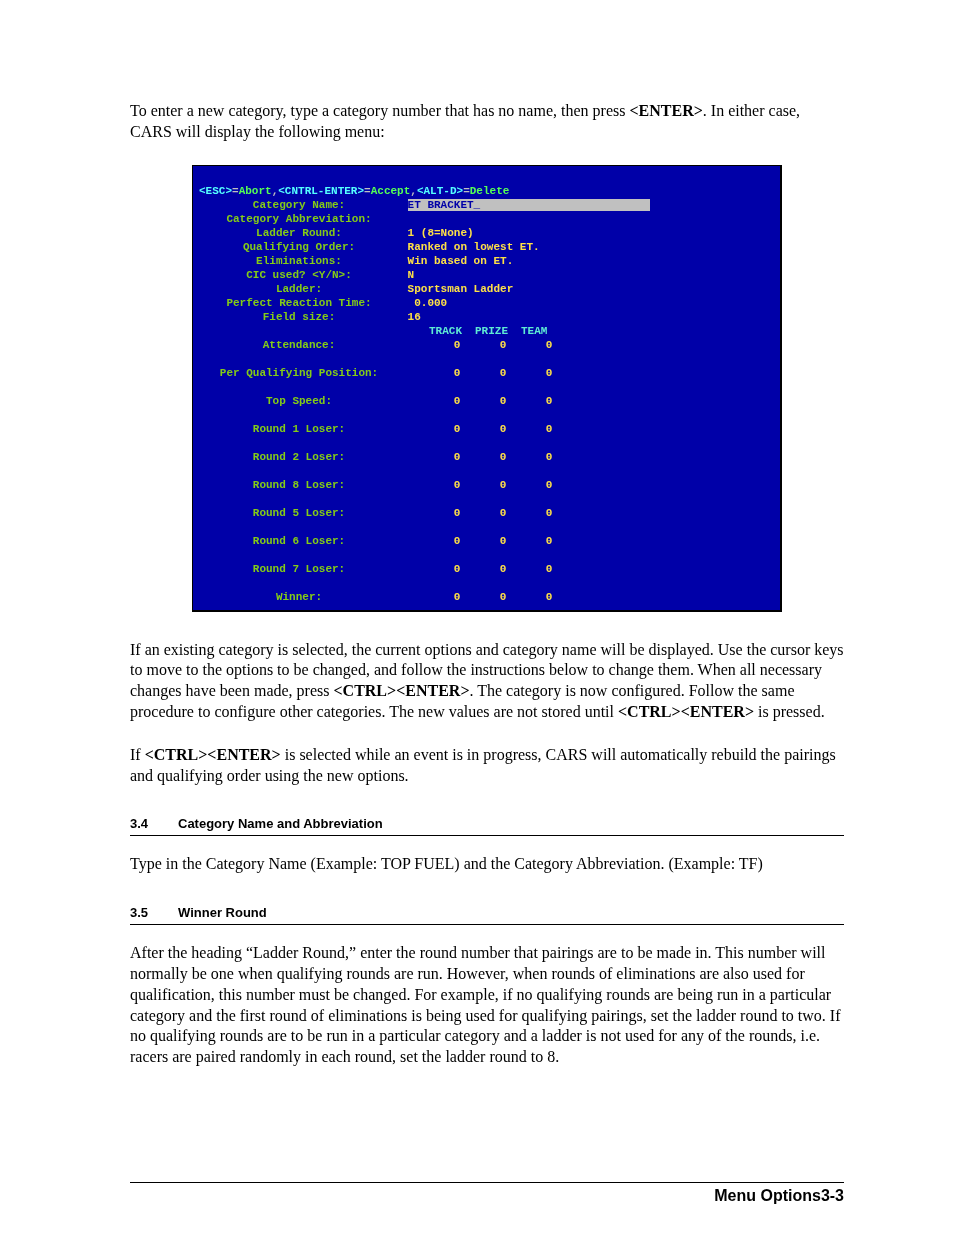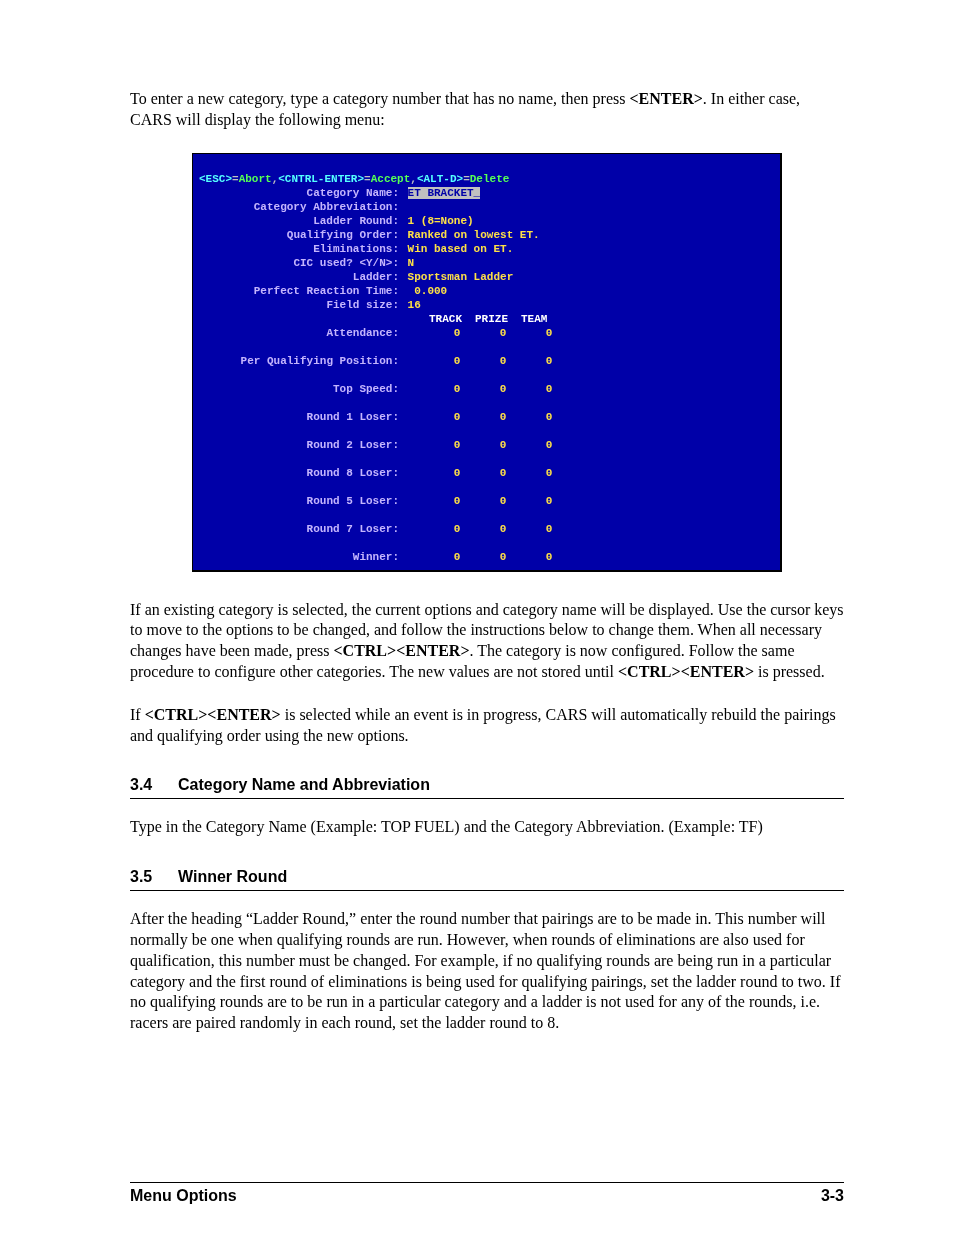--- a/index.html
+++ b/index.html
@@ -12,46 +12,46 @@
   }
   .page {
     width: 954px;
     min-height: 1235px;
     box-sizing: border-box;
     padding: 85px 110px 30px 130px;
     position: relative;
   }
   .para {
     line-height: 1.3;
-    margin: 4px 0 22px 0;
+    margin: 16px 0 22px 0;
   }
   .section-heading {
     border-bottom: 1px solid #000;
     padding-bottom: 4px;
     margin: 30px 0 18px 0;
-    font-size: 16px;
+    font-size: 13px;
     font-weight: bold;
     font-family: Helvetica, Arial, sans-serif;
   }
   .section-heading .num {
     display: inline-block;
     width: 48px;
   }
   .bold { font-weight: bold; }
   .footer {
     position: absolute;
     left: 130px;
     right: 110px;
     bottom: 30px;
     border-top: 1px solid #000;
     padding-top: 4px;
     font-family: Helvetica, Arial, sans-serif;
     font-weight: bold;
     display: flex;
-    justify-content: space-between;
+    justify-content: flex-end;
   }
 
   
   .term-wrap {
     margin: 8px auto 28px auto;
     width: 590px;
   }
   .term {
     background: #0000a8;
     color: #c0c0c0;
@@ -67,36 +67,37 @@
     border-left: 1px solid #000;
   }
   .term .tkey { color: #55ffff; }   
   .term .teq  { color: #c0c0c0; }   
   .term .tact { color: #55ff55; }   
   .term .tlbl { color: #ffff55; }   
   .term .tval { color: #fde047; }   
   .term .tinput {
     background: #c0c0c0;
     color: #0000a8;
+    padding-right: 170px;
   }
   .trow {
     display: block;
   }
   .trow .lbl {
-    color: #c4b5fd;
+    color: #84cc16;
     display: inline-block;
     width: 200px;
-    text-align: right;
+    text-align: center;
     padding-right: 2px;
   }
   .trow .v1 { display: inline-block; width: 46px; }
   .trow .v2 { display: inline-block; width: 46px; }
   .trow .v3 { display: inline-block; width: 46px; }
   .thead {
-    color: #ffffff;
+    color: #5eead4;
   }
   .thead .sp1 { display: inline-block; width: 230px; }
   .thead .h1 { display: inline-block; width: 46px; }
   .thead .h2 { display: inline-block; width: 46px; }
   .thead .h3 { display: inline-block; width: 46px; }
 </style>
 </head>
 <body>
 
 <div class="page">
@@ -109,20 +110,21 @@
     <div class="term">
 <span class="tkey">&lt;ESC&gt;</span><span class="teq">=</span><span class="tact">Abort</span><span class="teq">,</span><span class="tkey">&lt;CNTRL-ENTER&gt;</span><span class="teq">=</span><span class="tact">Accept</span><span class="teq">,</span><span class="tkey">&lt;ALT-D&gt;</span><span class="teq">=</span><span class="tact">Delete</span>
 <span class="trow"><span class="lbl tlbl">Category Name:</span> <span class="tinput">ET BRACKET_</span></span><span class="trow"><span class="lbl tlbl">Category Abbreviation:</span> <span class="tval"></span></span><span class="trow"><span class="lbl tlbl">Ladder Round:</span> <span class="tval">1 (8=None)</span></span><span class="trow"><span class="lbl tlbl">Qualifying Order:</span> <span class="tval">Ranked on lowest ET.</span></span><span class="trow"><span class="lbl tlbl">Eliminations:</span> <span class="tval">Win based on ET.</span></span><span class="trow"><span class="lbl tlbl">CIC used? &lt;Y/N&gt;:</span> <span class="tval">N</span></span><span class="trow"><span class="lbl tlbl">Ladder:</span> <span class="tval">Sportsman Ladder</span></span><span class="trow"><span class="lbl tlbl">Perfect Reaction Time:</span> <span class="tval"> 0.000</span></span><span class="trow"><span class="lbl tlbl">Field size:</span> <span class="tval">16</span></span><span class="thead"><span class="sp1"></span><span class="h1">TRACK</span><span class="h2">PRIZE</span><span class="h3">TEAM</span></span>
 <span id="term-rows"><span class="trow"><span class="lbl tlbl">Attendance:</span>        <span class="v1 tval">0</span><span class="v2 tval">0</span><span class="v3 tval">0</span></span>
 <span class="trow"><span class="lbl tlbl">Per Qualifying Position:</span>        <span class="v1 tval">0</span><span class="v2 tval">0</span><span class="v3 tval">0</span></span>
 <span class="trow"><span class="lbl tlbl">Top Speed:</span>        <span class="v1 tval">0</span><span class="v2 tval">0</span><span class="v3 tval">0</span></span>
 <span class="trow"><span class="lbl tlbl">Round 1 Loser:</span>        <span class="v1 tval">0</span><span class="v2 tval">0</span><span class="v3 tval">0</span></span>
 <span class="trow"><span class="lbl tlbl">Round 2 Loser:</span>        <span class="v1 tval">0</span><span class="v2 tval">0</span><span class="v3 tval">0</span></span>
 <span class="trow"><span class="lbl tlbl">Round 8 Loser:</span>        <span class="v1 tval">0</span><span class="v2 tval">0</span><span class="v3 tval">0</span></span>
 <span class="trow"><span class="lbl tlbl">Round 5 Loser:</span>        <span class="v1 tval">0</span><span class="v2 tval">0</span><span class="v3 tval">0</span></span>
+<span class="trow"><span class="lbl tlbl">Round 6 Loser:</span>        <span class="v1 tval">0</span><span class="v2 tval">0</span><span class="v3 tval">0</span></span>
 <span class="trow"><span class="lbl tlbl">Round 7 Loser:</span>        <span class="v1 tval">0</span><span class="v2 tval">0</span><span class="v3 tval">0</span></span>
 <span class="trow"><span class="lbl tlbl">Winner:</span>        <span class="v1 tval">0</span><span class="v2 tval">0</span><span class="v3 tval">0</span></span></span></div>
   </div>
 
   <p class="para">
     <span>If an existing category is selected, the current options and category name will be displayed. Use the cursor keys to move to the options to be changed, and follow the instructions below to change them. When all necessary changes have been made, press </span><span class="bold">&lt;CTRL&gt;&lt;ENTER&gt;</span><span>. The category is now configured. Follow the same procedure to configure other categories. The new values are not stored until </span><span class="bold">&lt;CTRL&gt;&lt;ENTER&gt;</span><span> is pressed.</span>
   </p>
 
   <p class="para">
     <span>If </span><span class="bold">&lt;CTRL&gt;&lt;ENTER&gt;</span><span> is selected while an event is in progress, CARS will automatically rebuild the pairings and qualifying order using the new options.</span>

